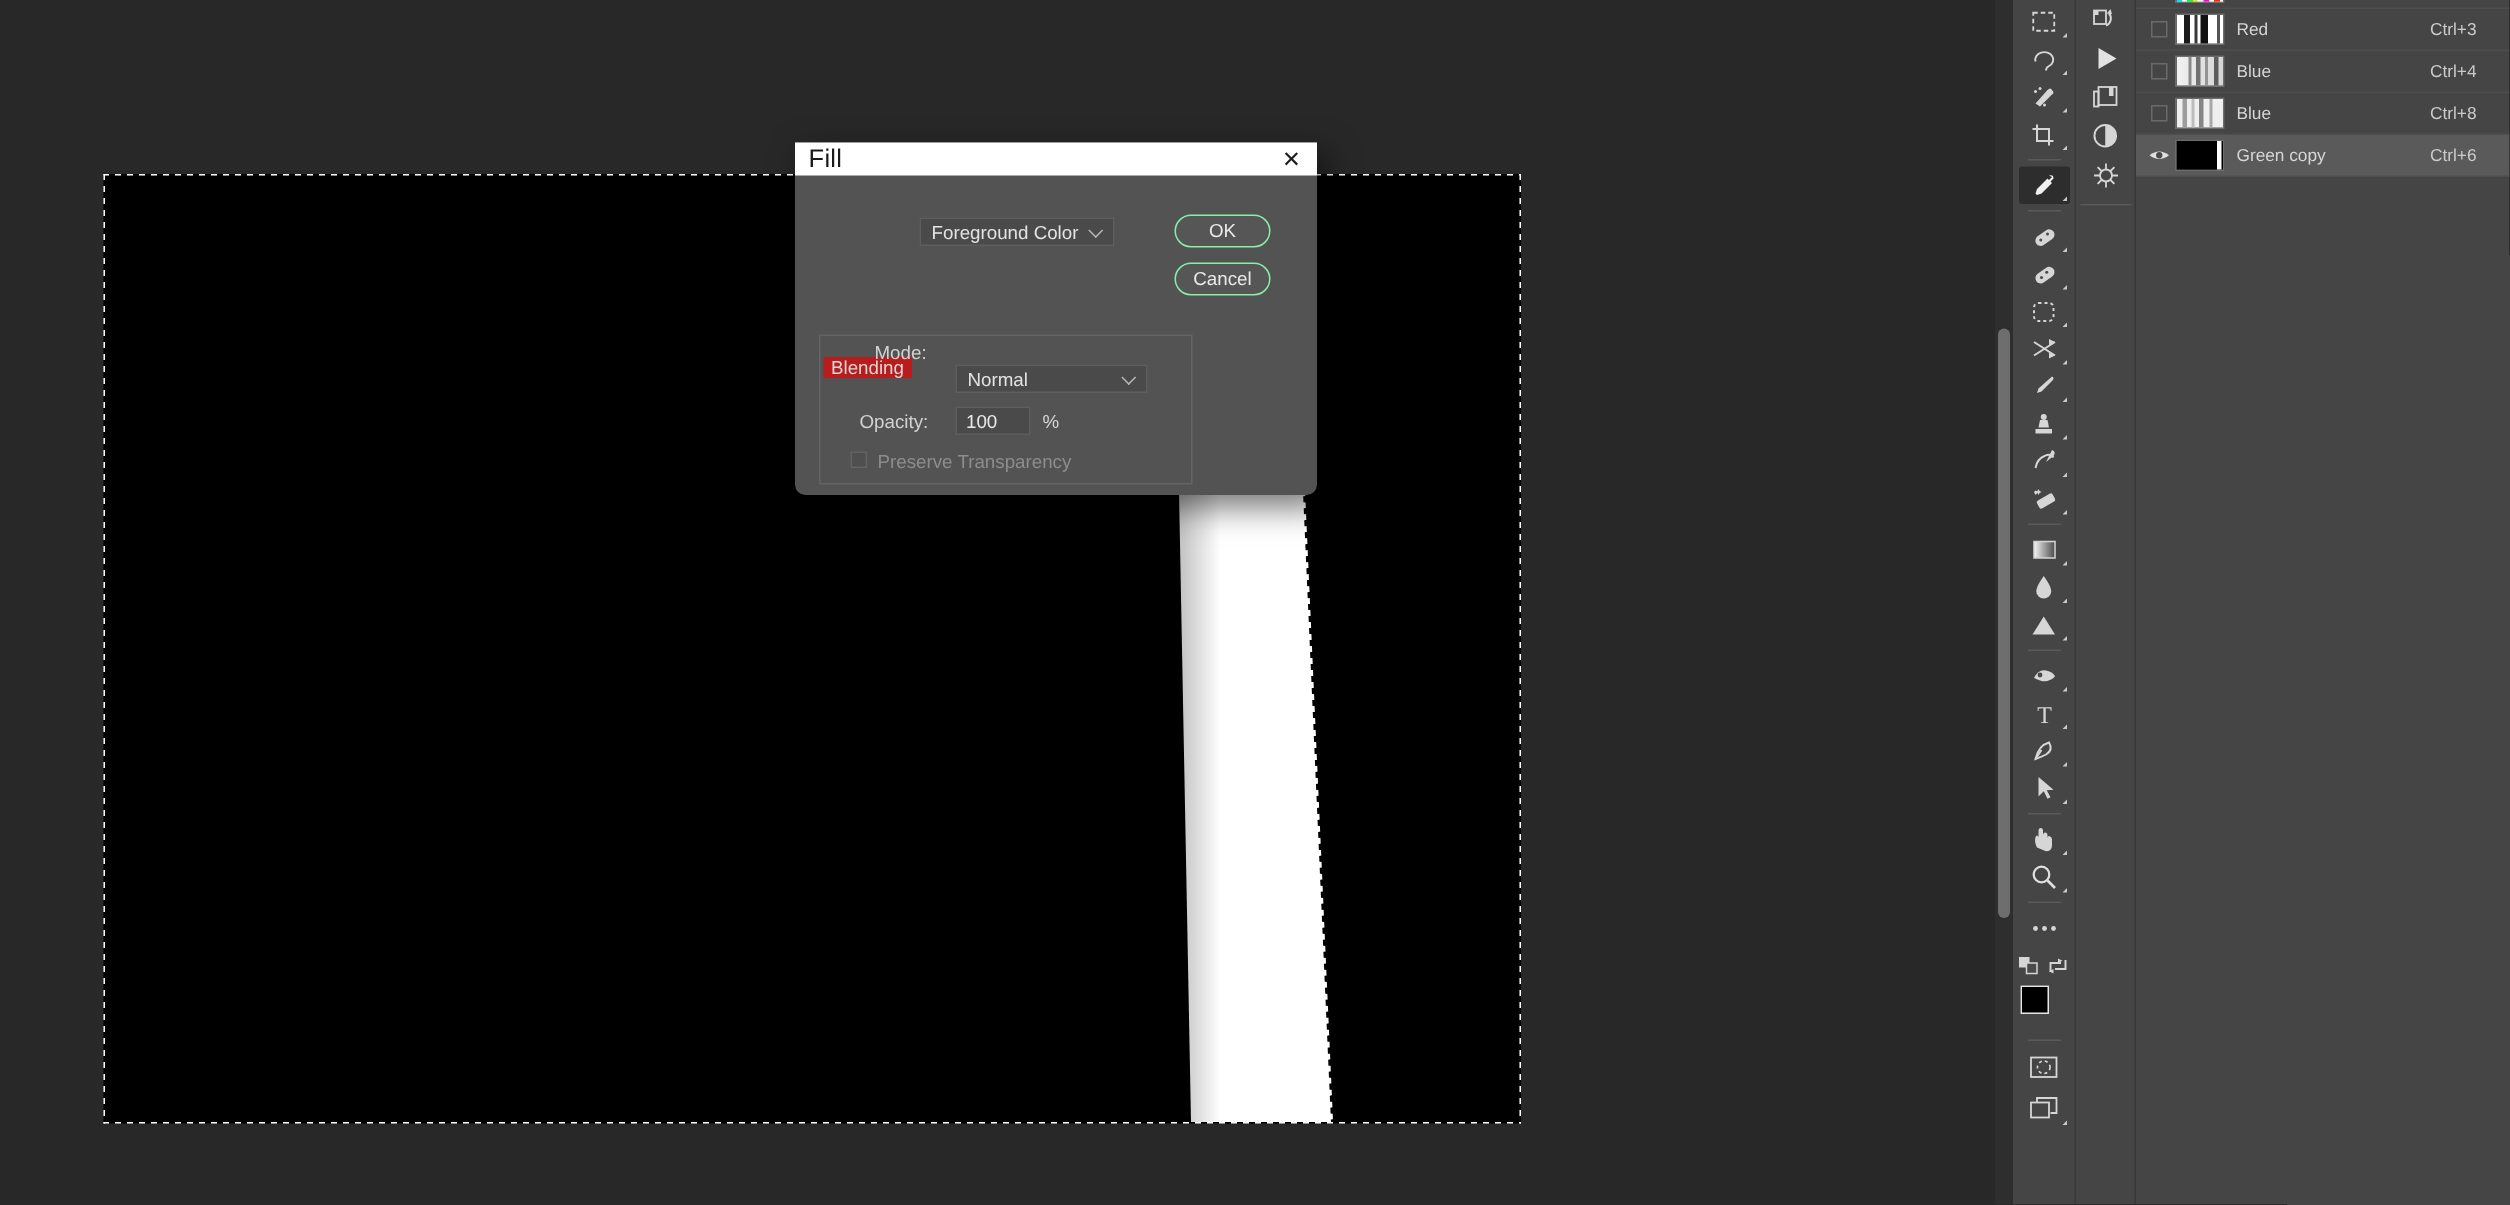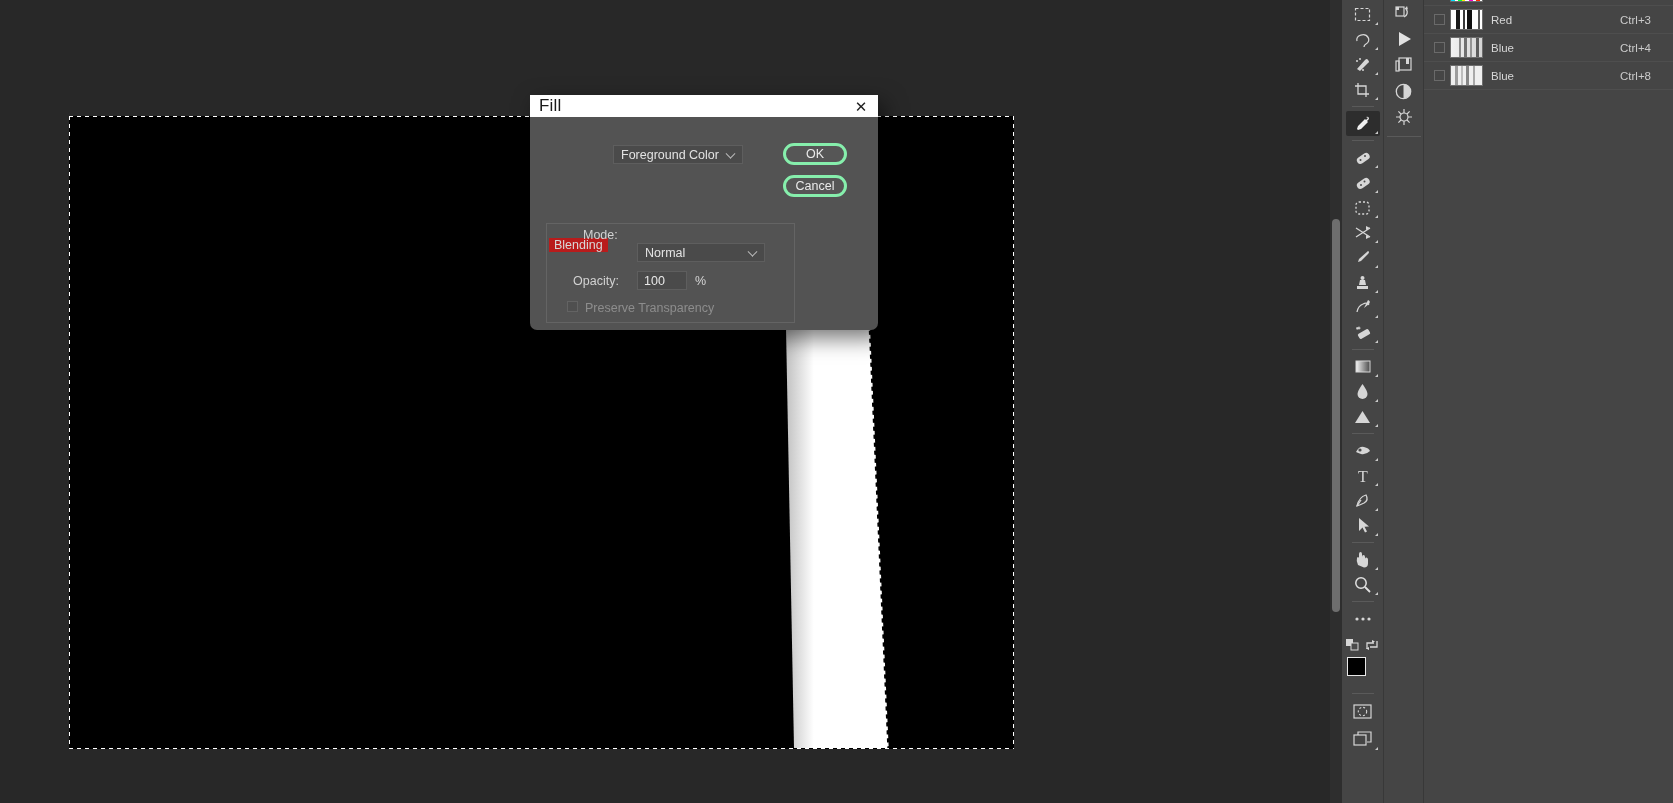--- a/index.html
+++ b/index.html
@@ -72,21 +72,21 @@
     width:8px; height:8px;
   }
   .ps-select .chev::before {
     content:""; position:absolute; left:0; top:0;
     width:6px; height:6px; border-right:1.4px solid #b9b9b9; border-bottom:1.4px solid #b9b9b9;
     transform:rotate(45deg);
   }
 
   .ps-btn {
     width:64px; height:22px; border-radius:11px;
-    border:3px solid #86efac; background:#565656; color:#eaeaea;
+    border:1px solid #86efac; background:#565656; color:#eaeaea;
     font-size:12.5px; font-family:"Liberation Sans", sans-serif;
     cursor:pointer; display:flex; align-items:center; justify-content:center;
   }
 
   #contents-row { position:absolute; left:0; top:32px; width:100%; }
   #contents-label { position:absolute; left:23px; top:0; width:130px; }
   #contents-select { position:absolute; left:83px; top:-4px; width:130px; }
 
   #ok-button { position:absolute; left:253px; top:-6px; }
   #cancel-button { position:absolute; left:253px; top:26px; }
@@ -611,16 +611,30 @@
           <span class="chan-thumb"><svg width="33" height="21" preserveAspectRatio="none" viewBox="0 0 33 21">
      <rect width="33" height="21" fill="#efefef"></rect>
      <rect x="4" y="0" width="3" height="21" fill="#9d9d9d"></rect>
      <rect x="10" y="0" width="2" height="21" fill="#bdbdbd"></rect>
      <rect x="15" y="0" width="3" height="21" fill="#868686"></rect>
      <rect x="22" y="0" width="2" height="21" fill="#a8a8a8"></rect>
             </svg></span>
           <span class="chan-name">Blue</span>
           <span class="chan-shortcut">Ctrl+8</span>
         </div>
+        <div class="channel-row selected">
+          <span class="chan-eye">
+            <svg width="15" height="11">
+              <path d="M1 5.5 q6.5-5 13 0 -6.5 5 -13 0Z" fill="#e0e0e0"></path>
+              <circle cx="7.5" cy="5.5" r="2.1" fill="#4a4a4a"></circle>
+            </svg>
+          </span>
+          <span class="chan-thumb"><svg width="33" height="21" preserveAspectRatio="none" viewBox="0 0 33 21">
+     <rect width="33" height="21" fill="#000000"></rect>
+     <rect x="27" y="0" width="3" height="21" fill="#ffffff"></rect>
+            </svg></span>
+          <span class="chan-name">Green copy</span>
+          <span class="chan-shortcut">Ctrl+6</span>
+        </div>
       </div>
   </div>
 
 </div>
 
 </body></html>

